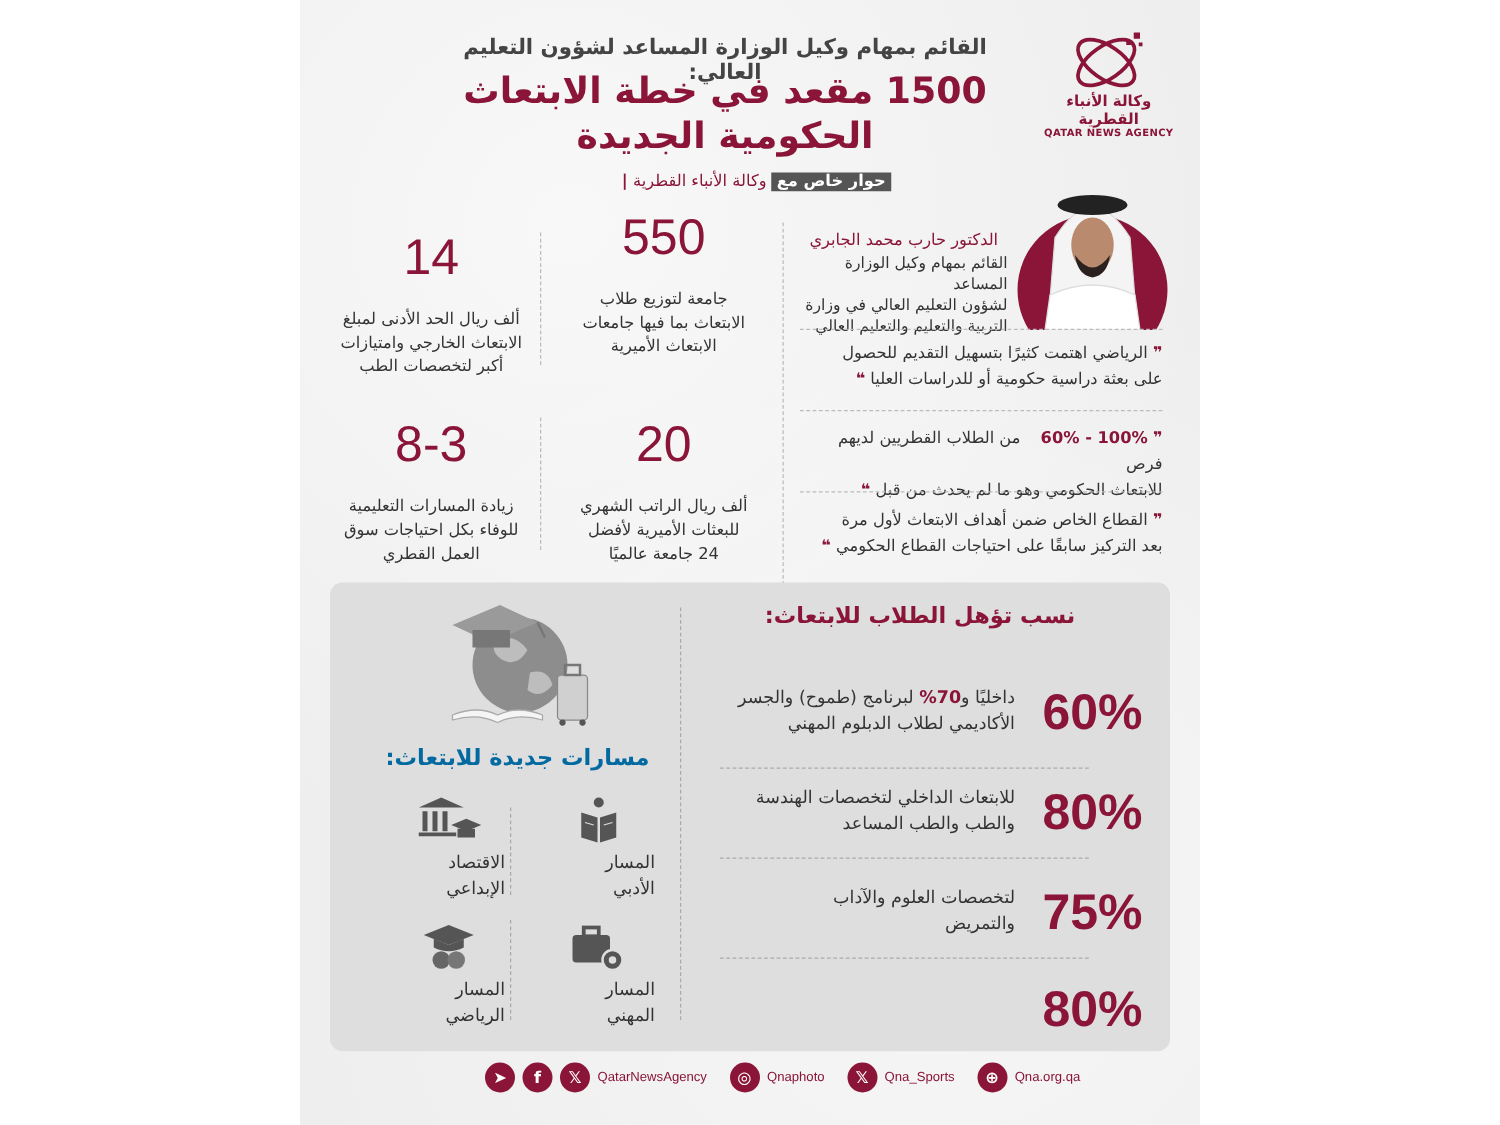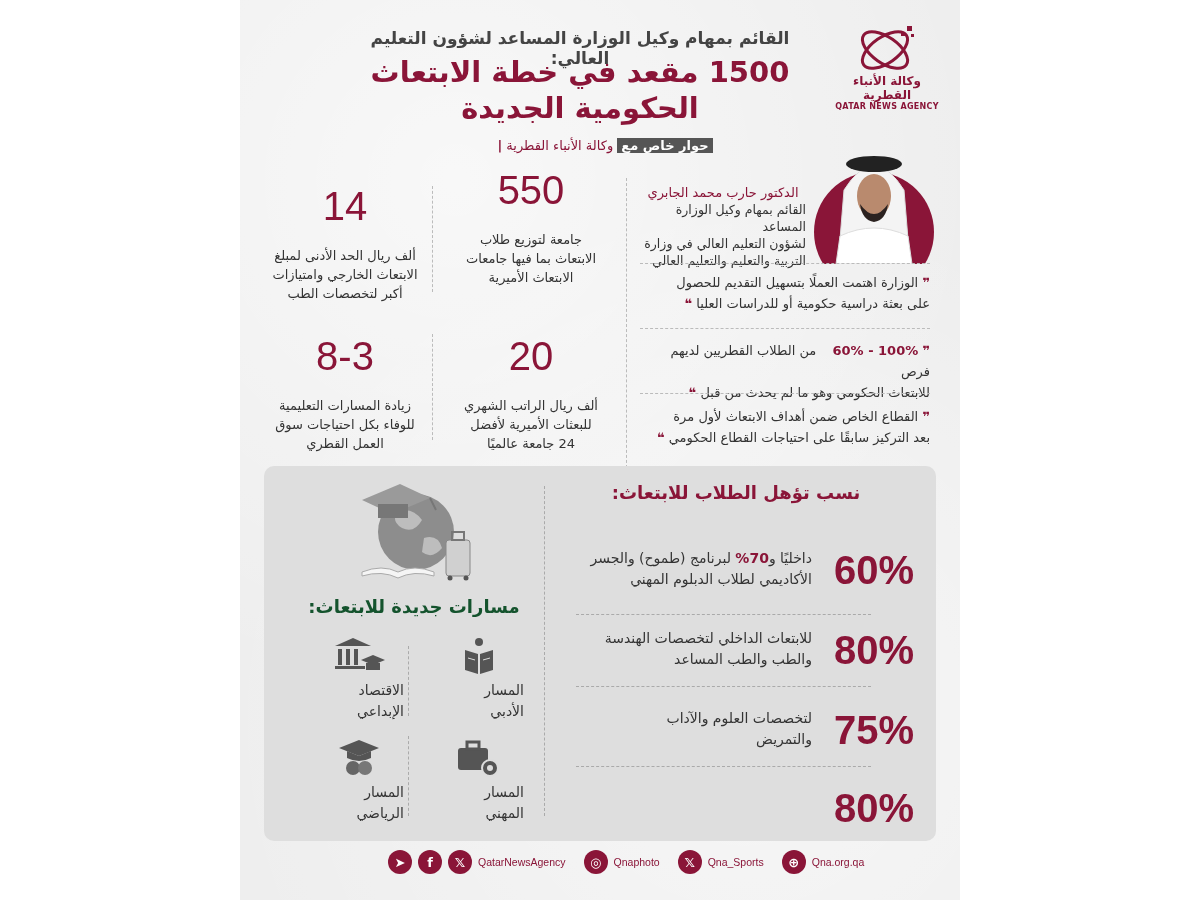--- a/index.html
+++ b/index.html
@@ -49,21 +49,21 @@
   .box { position:absolute; left:24px; top:466px; width:672px; height:375px; background:#dedede; border-radius:10px; }
   .box-vline { position:absolute; left:280px; top:20px; height:330px; border-left:1px dashed #aaa; }
   .box-title { position:absolute; right:20px; top:16px; width:360px; text-align:center; direction:rtl; font-size:18px; font-weight:bold; color:#8a1538; }
   .pct-row { position:absolute; left:300px; width:350px; height:60px; }
   .pct-row .pct { position:absolute; right:0; top:0; font-size:40px; font-weight:bold; color:#8a1538; font-family:"Liberation Sans", sans-serif; line-height:56px; direction:ltr; }
   .pct-row .txt { position:absolute; right:102px; top:6px; width:250px; text-align:right; direction:rtl; font-size:14px; line-height:21px; color:#333; }
   .pct-row .txt b { color:#8a1538; }
   .pdiv { position:absolute; left:312px; width:295px; border-top:1px dashed #aaa; }
 
   .illus { position:absolute; left:88px; top:10px; width:128px; height:110px; }
-  .paths-title { position:absolute; left:40px; top:130px; width:220px; text-align:center; direction:rtl; font-size:18px; font-weight:bold; color:#14532d; }
+  .paths-title { position:absolute; left:40px; top:130px; width:220px; text-align:center; direction:rtl; font-size:18px; font-weight:bold; color:#0369a1; }
   .path-item { position:absolute; width:90px; text-align:right; direction:rtl; font-size:14px; line-height:21px; color:#333; }
   .path-item svg { display:block; margin:0 auto 4px auto; }
   .pi-vline { position:absolute; left:144px; border-left:1px dashed #aaa; }
 
   
   .footer { position:absolute; top:848px; left:148px; height:28px; display:flex; align-items:center; gap:6px; direction:ltr; }
   .ico { width:24px; height:24px; border-radius:50%; background:#8a1538; display:inline-flex; align-items:center; justify-content:center; color:#fff; font-size:13px; font-weight:bold; }
   .flabel { font-size:10.5px; color:#8a1538; margin-right:12px; font-family:"Liberation Sans", sans-serif; }
 </style>
 </head>
@@ -107,21 +107,21 @@
   <div class="profile-text">
     <div class="name">الدكتور حارب محمد الجابري</div>
     <div>القائم بمهام وكيل الوزارة المساعد</div>
     <div>لشؤون التعليم العالي في وزارة</div>
     <div>التربية والتعليم والتعليم العالي</div>
   </div>
   <div class="vline-profile"></div>
 
   <div class="qdiv" style="top:263px"></div>
   <div class="quote q1">
-    <div><span class="qm">❞</span> <span>الوزارة اهتمت العملًا بتسهيل التقديم للحصول</span></div>
+    <div><span class="qm">❞</span> <span>الرياضي اهتمت كثيرًا بتسهيل التقديم للحصول</span></div>
     <div><span>على بعثة دراسية حكومية أو للدراسات العليا</span> <span class="qm">❝</span></div>
   </div>
   <div class="qdiv" style="top:328px"></div>
   <div class="quote q2">
     <div><span class="qm">❞</span> <b class="maroon" style="direction:ltr;unicode-bidi:embed">60% - 100%</b> <span>من الطلاب القطريين لديهم فرص</span></div>
     <div><span>للابتعاث الحكومي وهو ما لم يحدث من قبل</span> <span class="qm">❝</span></div>
   </div>
   <div class="qdiv" style="top:393px"></div>
   <div class="quote q3">
     <div><span class="qm">❞</span> <span>القطاع الخاص ضمن أهداف الابتعاث لأول مرة</span></div>

